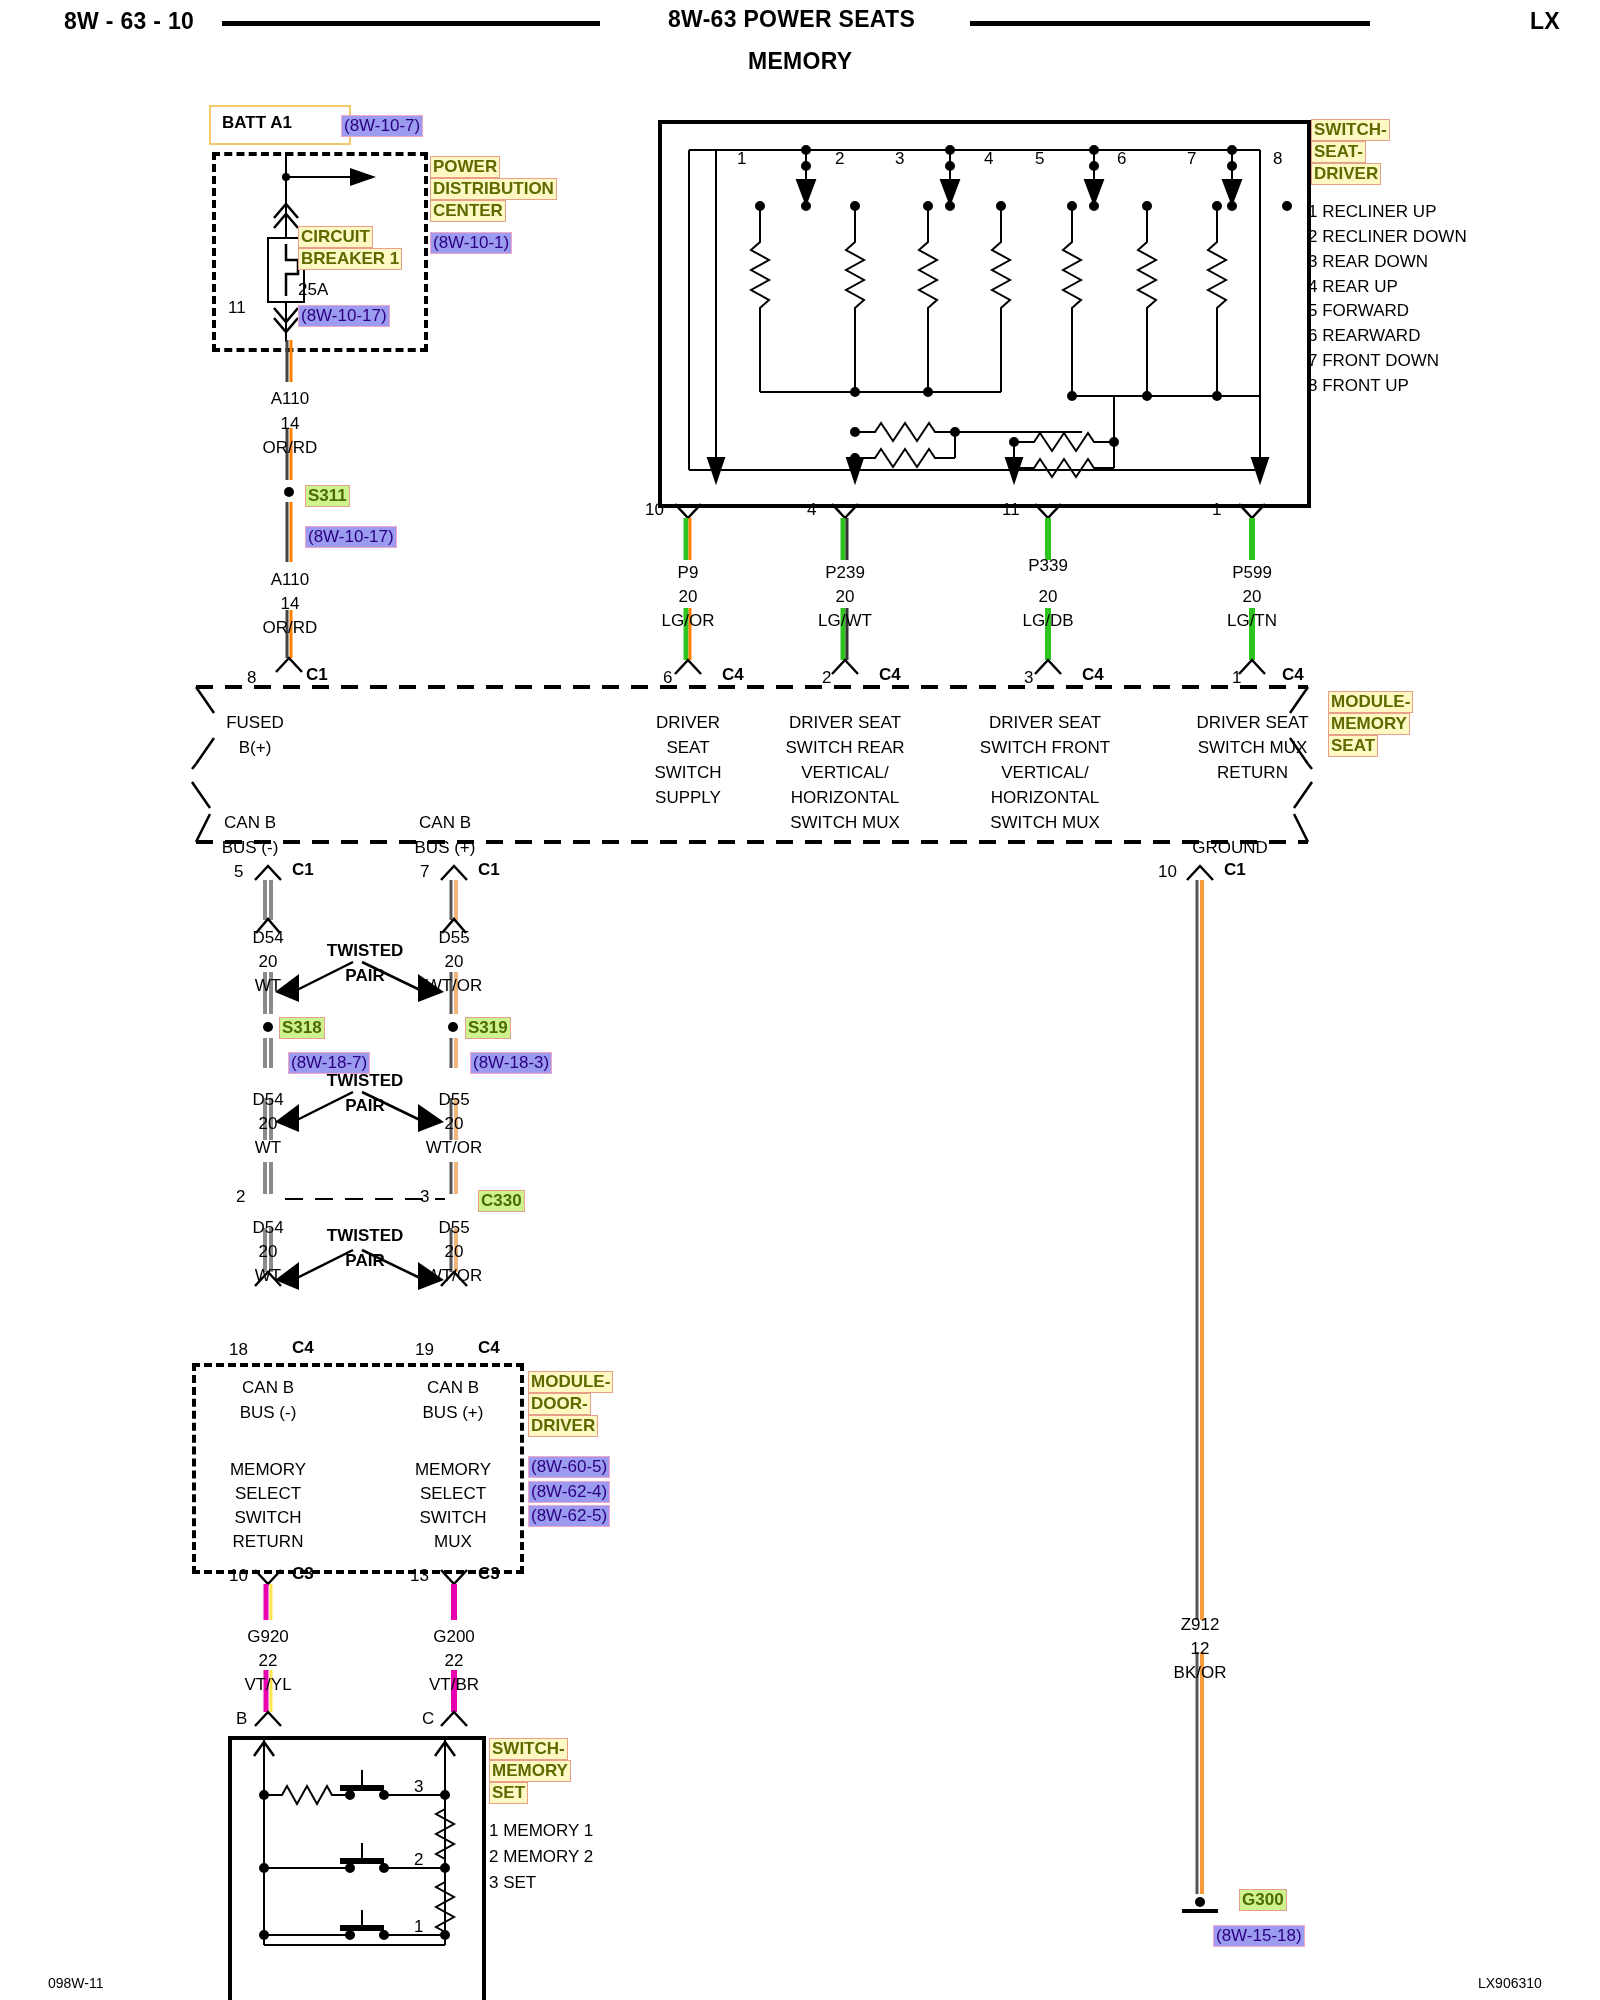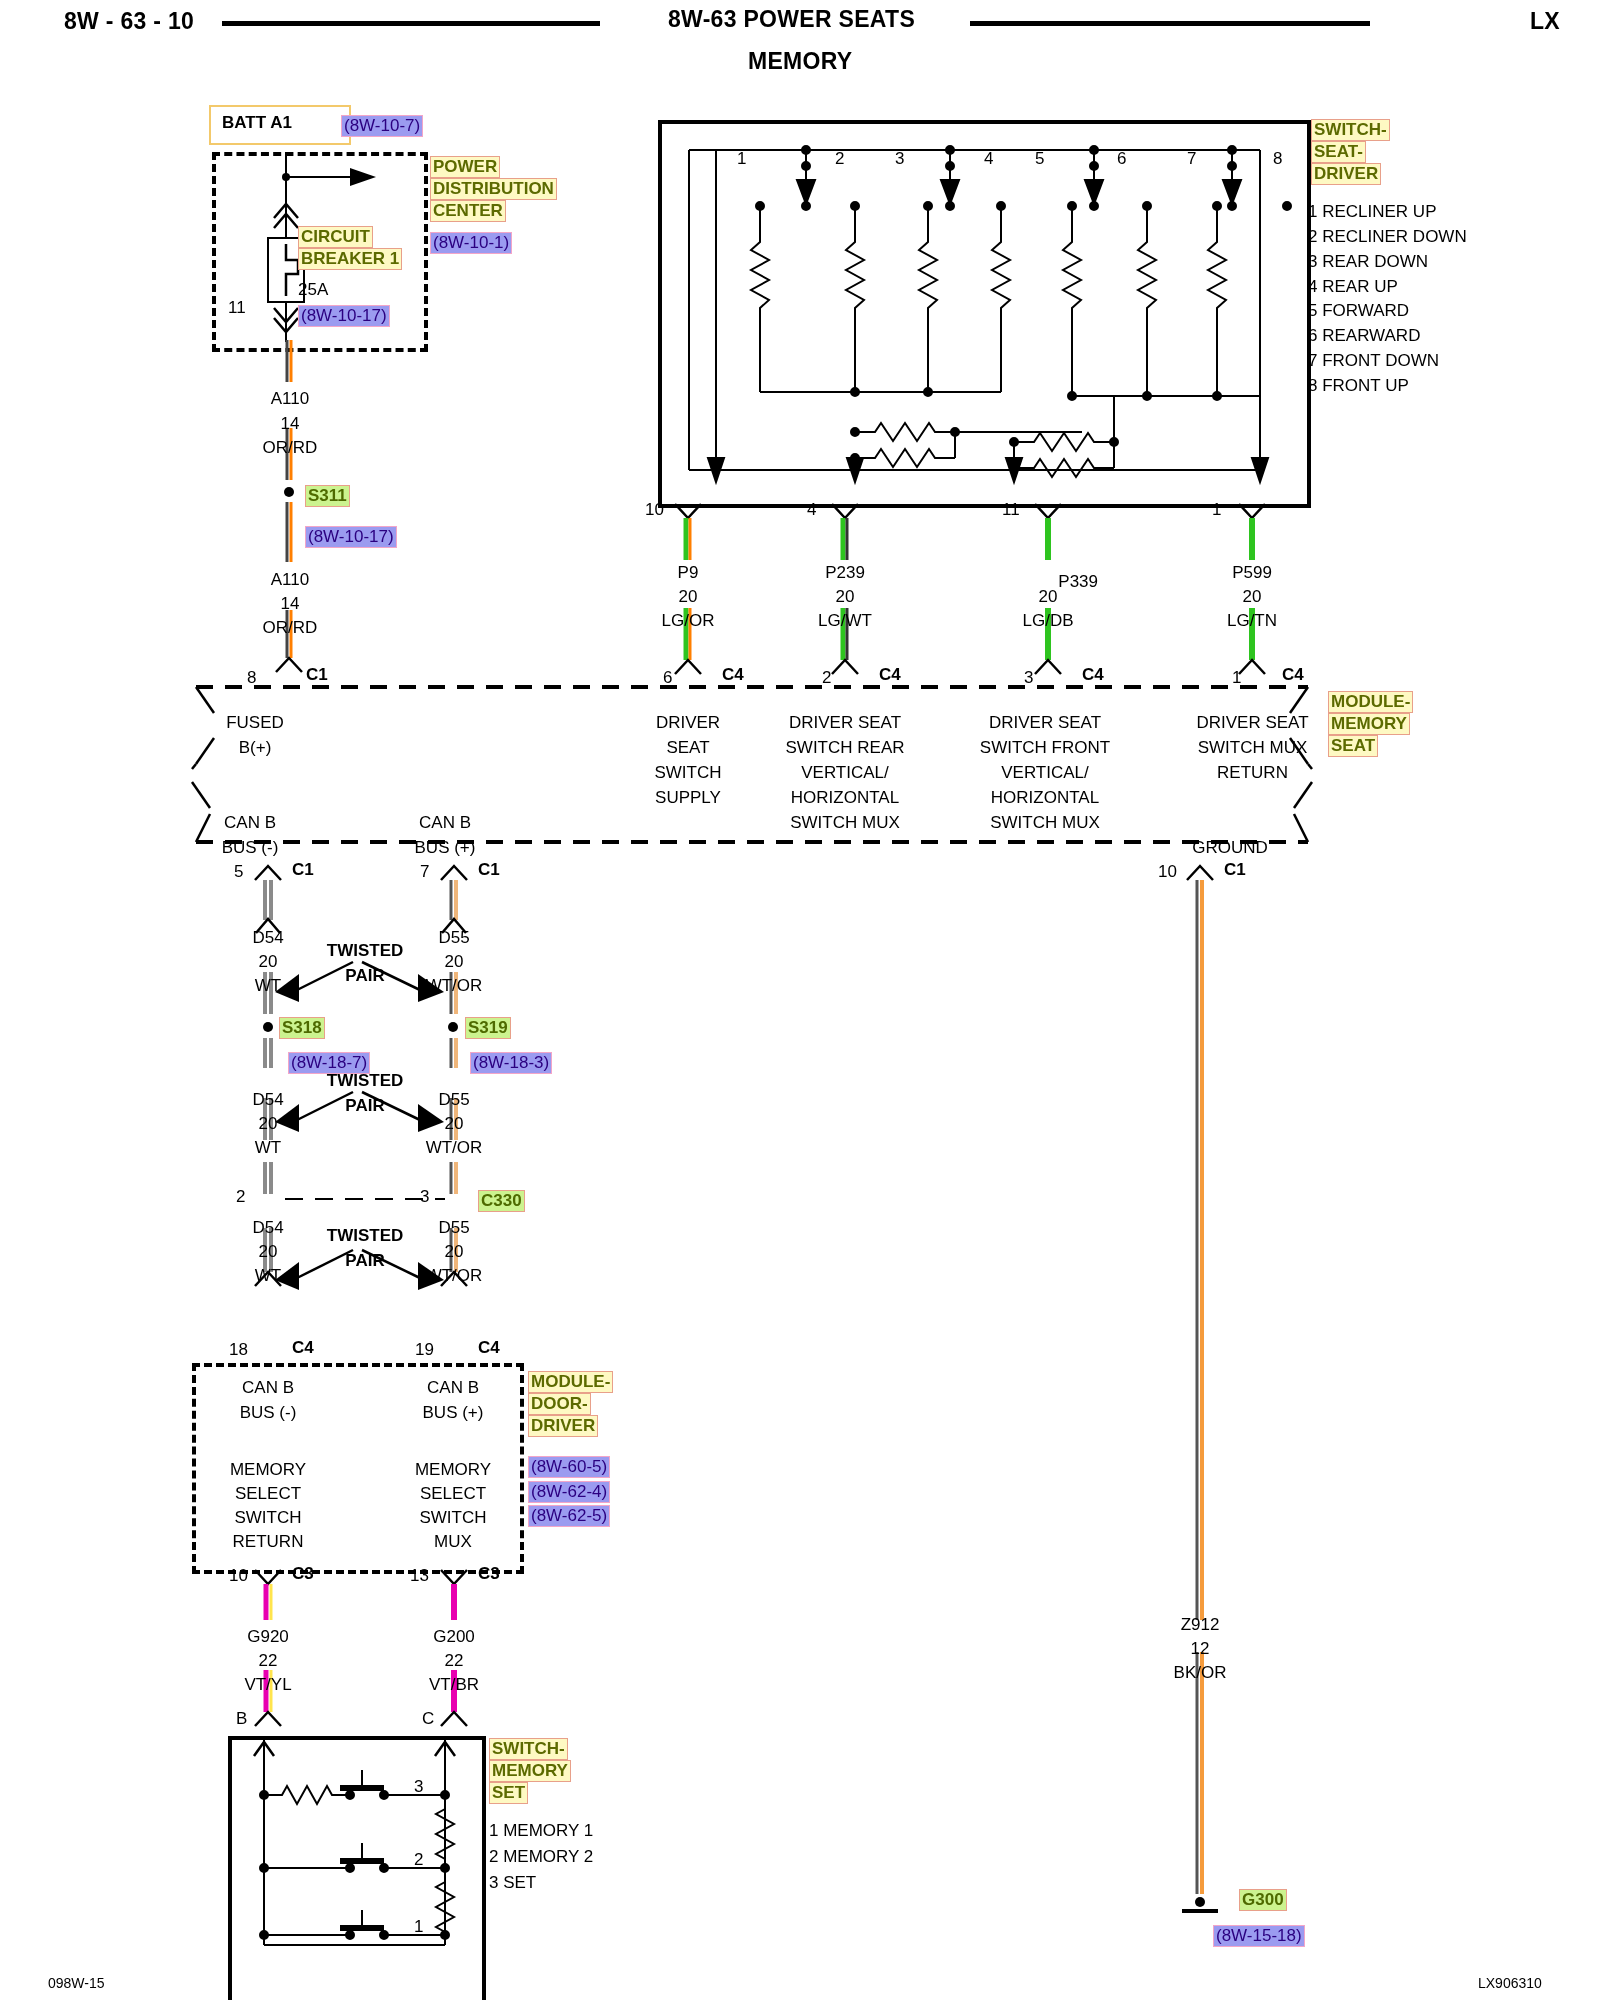--- a/index.html
+++ b/index.html
@@ -276,21 +276,21 @@
 <div class="abs t" style="left:822px;top:669px;">2</div>
 <div class="abs t tb" style="left:879px;top:666px;">C4</div>
 
 <svg class="abs" style="left:1028px;top:500px;" width="40" height="185">
   <polyline points="7,4 20,18 33,4" fill="none" stroke="#000" stroke-width="2.5"></polyline>
   <line x1="20" y1="18" x2="20" y2="60" stroke="#2ec41f" stroke-width="6"></line>
   <line x1="20" y1="108" x2="20" y2="160" stroke="#2ec41f" stroke-width="6"></line>
   <polyline points="7,174 20,160 33,174" fill="none" stroke="#000" stroke-width="2.5"></polyline>
 </svg>
 <div class="abs t" style="left:1002px;top:501px;">11</div>
-<div class="abs wirelbl" style="left:998px;top:572px;width:100px;text-align:right;">P339</div>
+<div class="abs wirelbl" style="left:998px;top:556px;width:100px;">P339</div>
 <div class="abs wirelbl" style="left:998px;top:587px;width:100px;">20</div>
 <div class="abs wirelbl" style="left:998px;top:611px;width:100px;">LG/DB</div>
 <div class="abs t" style="left:1024px;top:669px;">3</div>
 <div class="abs t tb" style="left:1082px;top:666px;">C4</div>
 
 <svg class="abs" style="left:1232px;top:500px;" width="40" height="185">
   <polyline points="7,4 20,18 33,4" fill="none" stroke="#000" stroke-width="2.5"></polyline>
   <line x1="20" y1="18" x2="20" y2="60" stroke="#2ec41f" stroke-width="6"></line>
   <line x1="20" y1="108" x2="20" y2="160" stroke="#2ec41f" stroke-width="6"></line>
   <polyline points="7,174 20,160 33,174" fill="none" stroke="#000" stroke-width="2.5"></polyline>
@@ -600,14 +600,14 @@
 <div class="abs wirelbl" style="left:1150px;top:1615px;width:100px;">Z912</div>
 <div class="abs wirelbl" style="left:1150px;top:1639px;width:100px;">12</div>
 <div class="abs wirelbl" style="left:1150px;top:1663px;width:100px;">BK/OR</div>
 <div class="abs t" style="left:1239px;top:1889px;">
   <span class="chip splice">G300</span>
 </div>
 <div class="abs t" style="left:1213px;top:1925px;">
   <span class="chip violet">(8W-15-18)</span>
 </div>
 
-<div class="abs footer" style="left:48px;top:1975px;">098W-15</div>
+<div class="abs footer" style="left:48px;top:1975px;">098W-11</div>
 <div class="abs footer" style="left:1478px;top:1975px;">LX906310</div>
 
 </body></html>

